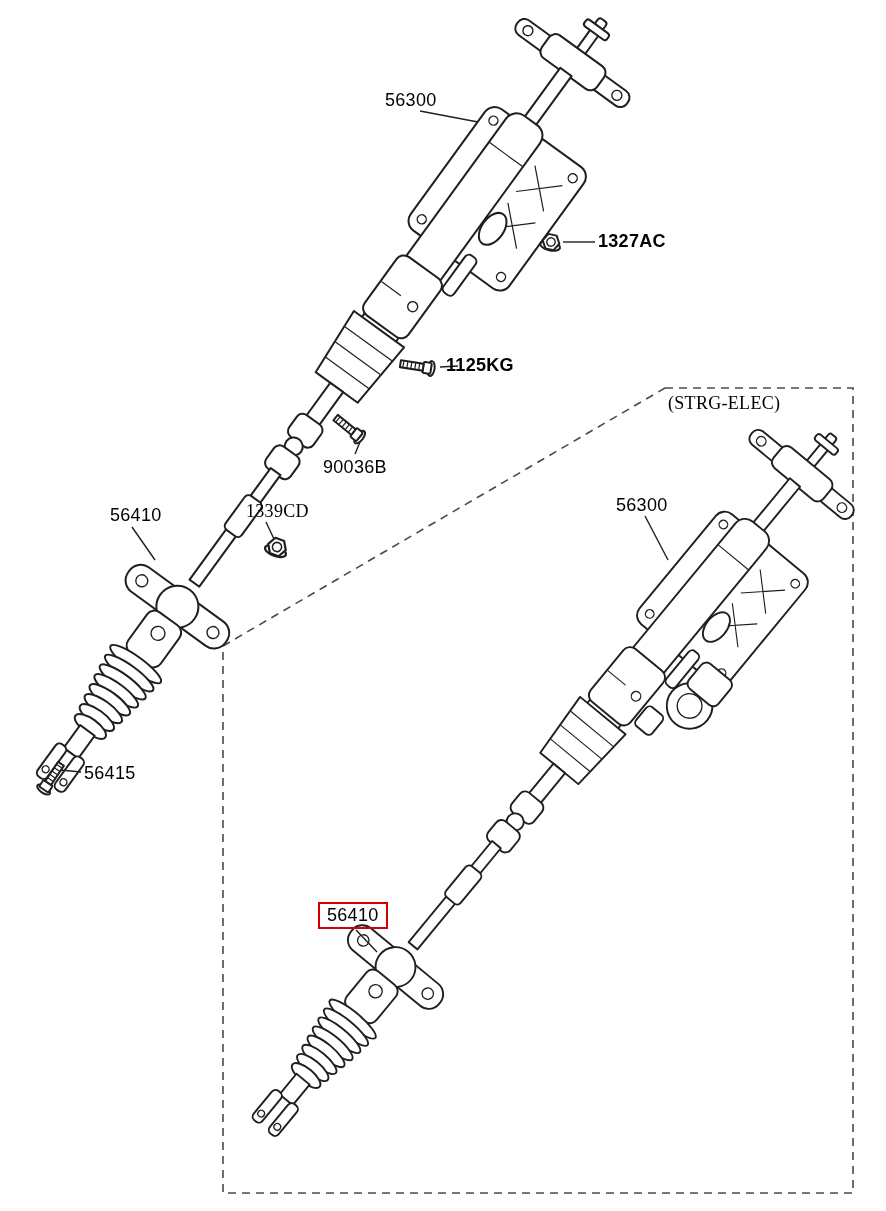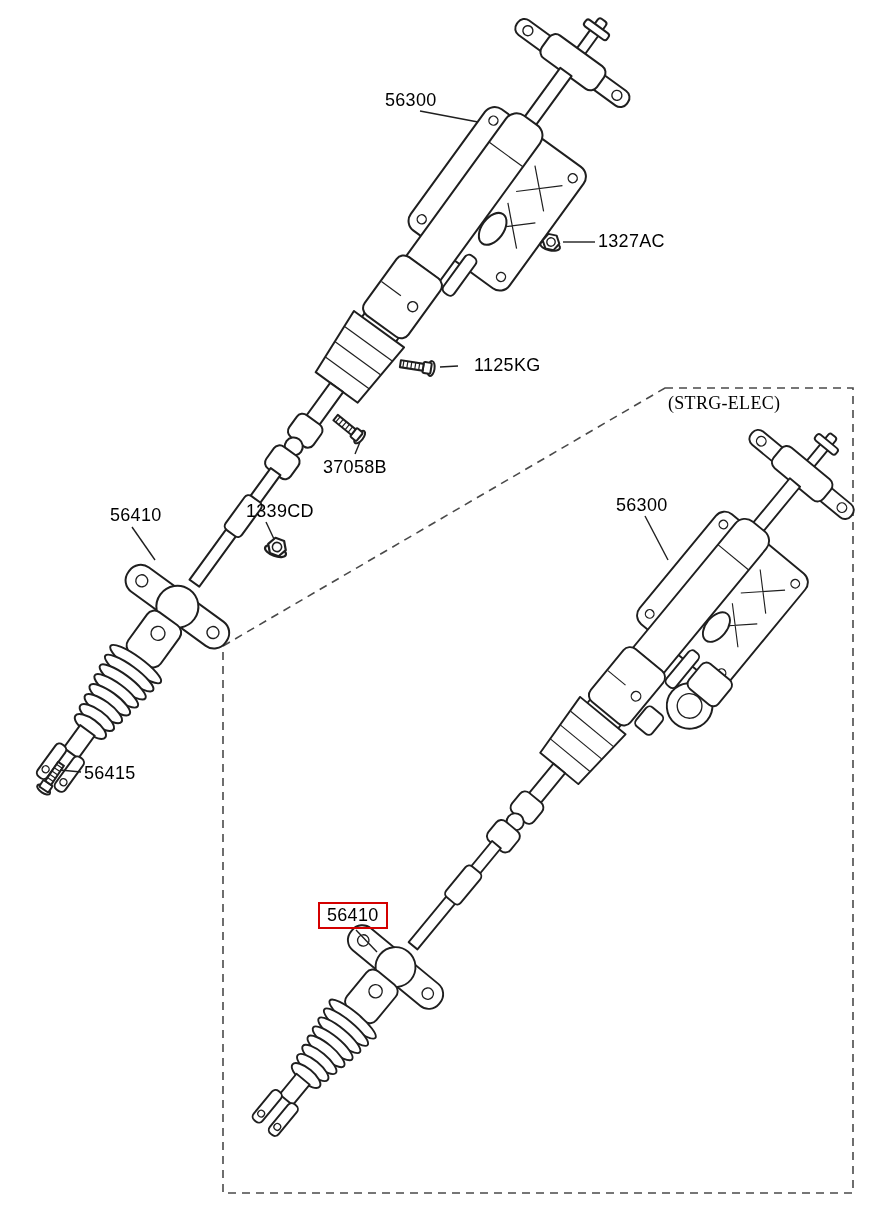--- a/index.html
+++ b/index.html
@@ -149,23 +149,23 @@
       <line x1="355" y1="454" x2="360" y2="442"></line>
       <line x1="266" y1="522" x2="274" y2="539"></line>
       <line x1="132" y1="527" x2="155" y2="560"></line>
       <line x1="81" y1="772" x2="60" y2="770"></line>
       <line x1="645" y1="516" x2="668" y2="560"></line>
       <line x1="356" y1="930" x2="377" y2="952"></line>
     </g>
   </svg>
 
   <div class="part-label" style="left:385px; top:89px;">56300</div>
-  <div class="part-label" style="left:598px; top:230px;">1327AC</div>
-  <div class="part-label" style="left:474px; top:354px;">1125KG</div>
-  <div class="part-label" style="left:323px; top:456px;">37058B</div>
-  <div class="part-label" style="left:246px; top:500px;">1339CD</div>
+  <div class="part-label" style="left:598px; top:230px;font-weight:bold;">1327AC</div>
+  <div class="part-label" style="left:446px; top:354px;font-weight:bold;">1125KG</div>
+  <div class="part-label" style="left:323px; top:456px;">90036B</div>
+  <div class="part-label" style="left:246px; top:500px;font-family:Liberation Serif, serif;">1339CD</div>
   <div class="part-label" style="left:110px; top:504px;">56410</div>
   <div class="part-label" style="left:84px;  top:762px;text-align:right;">56415</div>
   <div class="part-label" style="left:668px; top:392px;font-family:Liberation Serif, serif;">(STRG-ELEC)</div>
   <div class="part-label" style="left:616px; top:494px;">56300</div>
   <div class="part-label hl-box" style="left: 318px; top: 902px; border-color: rgb(212, 0, 0);">56410</div>
 
 </div>
 
 </body></html>

